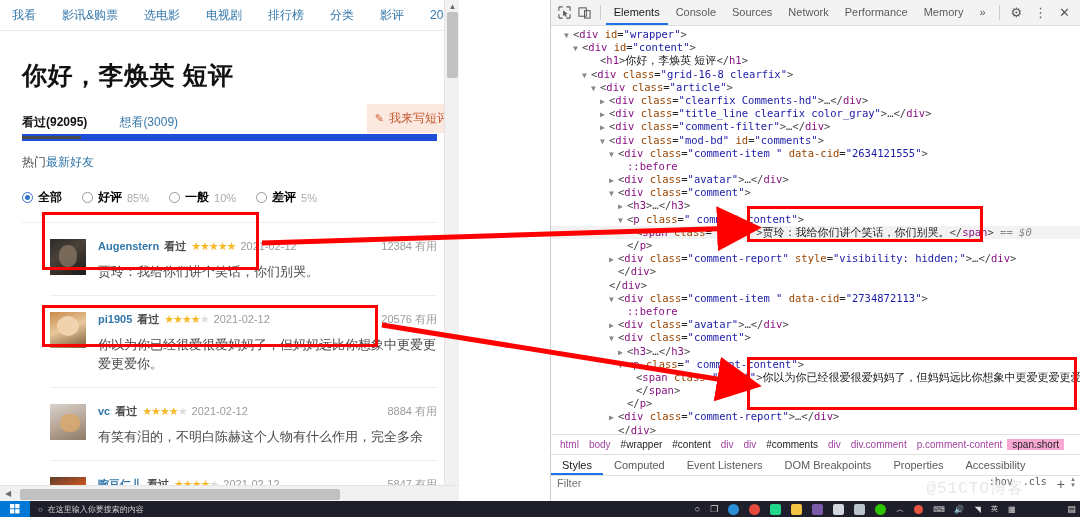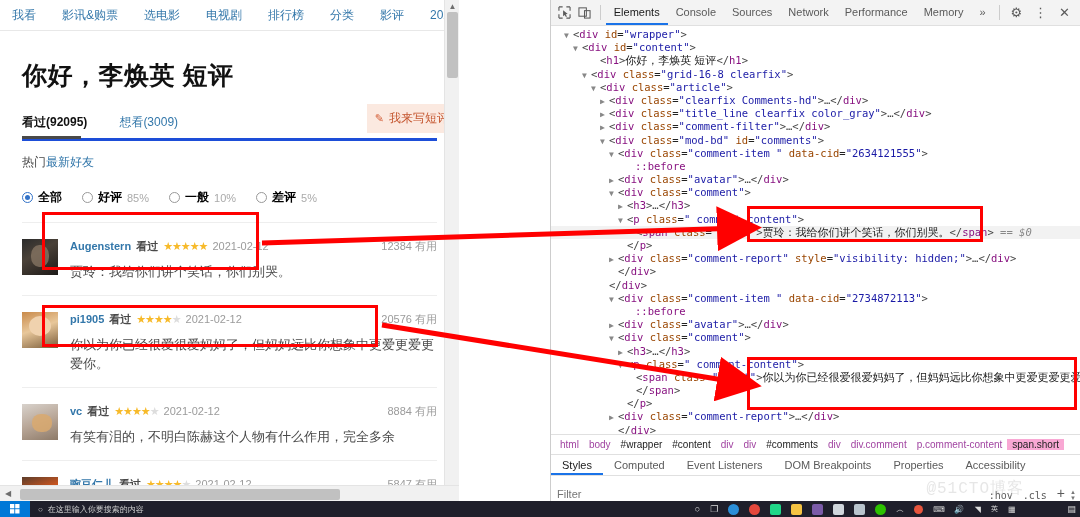--- a/index.html
+++ b/index.html
@@ -28,21 +28,21 @@
   }
   .nav-item.first { padding-left: 4px; }
 
   .page-body { padding: 0 22px; position: relative; }
   h1.title {
     font-size: 25px; color: #111; font-weight: bold; margin: 28px 0 0 0;
     letter-spacing: 0.5px;
   }
   .tabs-row {
     margin-top: 22px; display: flex; align-items: flex-start; position: relative;
-    border-bottom: 3px solid #1d4ed8; height: 27px;
+    border-bottom: 7px solid #1d4ed8; height: 27px;
   }
   .tab {
     font-size: 12px; color: #111; font-weight: bold; margin-right: 32px;
     position: relative; padding-bottom: 7px; cursor: pointer;
   }
   .tab.active:after {
     content:""; position:absolute; left:0; right: 6px; bottom:-1px; height:3px; background:#494949;
   }
   .tab.inactive { color: #37a; font-weight: normal; }
   .write-btn {
@@ -68,21 +68,21 @@
   }
   .radio.on { border-color: #3272c8; }
   .radio.on:after {
     content:""; position:absolute; left:2px; top:2px; width:5px; height:5px;
     border-radius:50%; background:#3272c8;
   }
   .rlabel { color: #000000; font-weight: bold; font-size: 12px; }
   .rpct { color: #aaa; font-size: 11px; }
 
   
-  .comment-item { display: flex; padding: 16px 0 14px 0; border-bottom: 1px solid #eee; }
+  .comment-item { display: flex; padding: 16px 0 14px 0; border-bottom: 1px solid #eee; margin-left: 28px; }
   .comment-item:last-child { border-bottom: none; }
   .avatar { width: 36px; height: 36px; flex: 0 0 36px; margin-right: 12px; overflow:hidden; }
   .avatar .av { width: 36px; height: 36px; display:block; }
   .av1 { background: linear-gradient(150deg,#2b2b2b 0%,#4a4138 40%,#1d1a18 100%); position:relative;}
   .av1:after{content:"";position:absolute;left:9px;top:6px;width:18px;height:22px;border-radius:45%;background:#8a7866;opacity:.75;}
   .av2 { background: linear-gradient(160deg,#c98a4a 0%,#e8c79a 45%,#7a5c3a 100%); position:relative;}
   .av2:after{content:"";position:absolute;left:7px;top:4px;width:22px;height:20px;border-radius:50%;background:#f0d2ae;}
   .av3 { background: linear-gradient(160deg,#d8d2cc 0%,#b9a798 50%,#8d7a68 100%); position:relative;}
   .av3:after{content:"";position:absolute;left:10px;top:10px;width:20px;height:18px;border-radius:45%;background:#d9a96f;opacity:.85;}
   .av4 { background: linear-gradient(160deg,#5c3d2b 0%,#d4581f 45%,#2c2a1e 100%); position:relative;}
@@ -142,21 +142,21 @@
     color: #222;
   }
   .dline { white-space: pre; padding-left: 4px; height: 13.2px; }
   .dline.sel { background: #f2f2f2; }
   .tw { color: #888; font-size: 8px; display:inline-block; width:9px; }
   .tag { color: #881280; }
   .attr { color: #994500; }
   .val { color: #1a1aa6; }
   .punc { color: #444; }
   .txt { color: #222; font-family: "Liberation Sans", sans-serif; font-size: 11px;}
-  .pseudo { color: #881280; margin-left: 8px; }
+  .pseudo { color: #881280; }
   .dollar { color: #888; font-style: italic; }
 
   
   .crumb {
     position: absolute; left: 0; right: 0; top: 434px; height: 20px;
     border-top: 1px solid #e0e0e0; background: #fff;
     display: flex; align-items: center; font-size: 10px; padding-left: 4px;
     font-family: "Liberation Sans", sans-serif; overflow: hidden;
   }
   .crumb span { padding: 0 5px; white-space: nowrap; cursor: pointer;}
@@ -166,22 +166,22 @@
 
   .sub-tabs {
     position: absolute; left:0; right:0; top: 454px; height: 21px;
     border-top: 1px solid #e0e0e0; background:#fff; display:flex; align-items:center;
     font-family: "Liberation Sans", sans-serif;
   }
   .sub-tab { font-size: 11px; color: #5a5a5a; padding: 0 11px; line-height: 20px; height: 20px; cursor:pointer;}
   .sub-tab.active { color: #1a1a1a; border-bottom: 2px solid #1a73e8; }
 
   .filter-bar {
-    position: absolute; left:0; right:0; top: 475px; height: 26px;
-    border-top: 1px solid #e0e0e0; background: #fff; display:flex; align-items:flex-end;
+    position: absolute; left:0; right:0; top: 475px; height: 43px;
+    border-top: 1px solid #e0e0e0; background: #fff; display:flex; align-items:flex-start;
     font-family: "Liberation Sans", sans-serif;
   }
   .filter-input {
     flex: 1; border: none; outline: none; font-size: 11px; color: #757575; padding-left: 6px;
     background: transparent; font-family: "Liberation Sans", sans-serif;
   }
   .filter-r { font-size: 10px; color: #5a5a5a; padding: 0 5px; font-family: "DejaVu Sans Mono", monospace; cursor:pointer;}
   .filter-plus { font-size: 14px; color: #5a5a5a; padding: 0 5px; cursor:pointer;}
   .filter-arrows { display:flex; flex-direction:column; font-size:6px; color:#777; padding-right:4px;}
 

